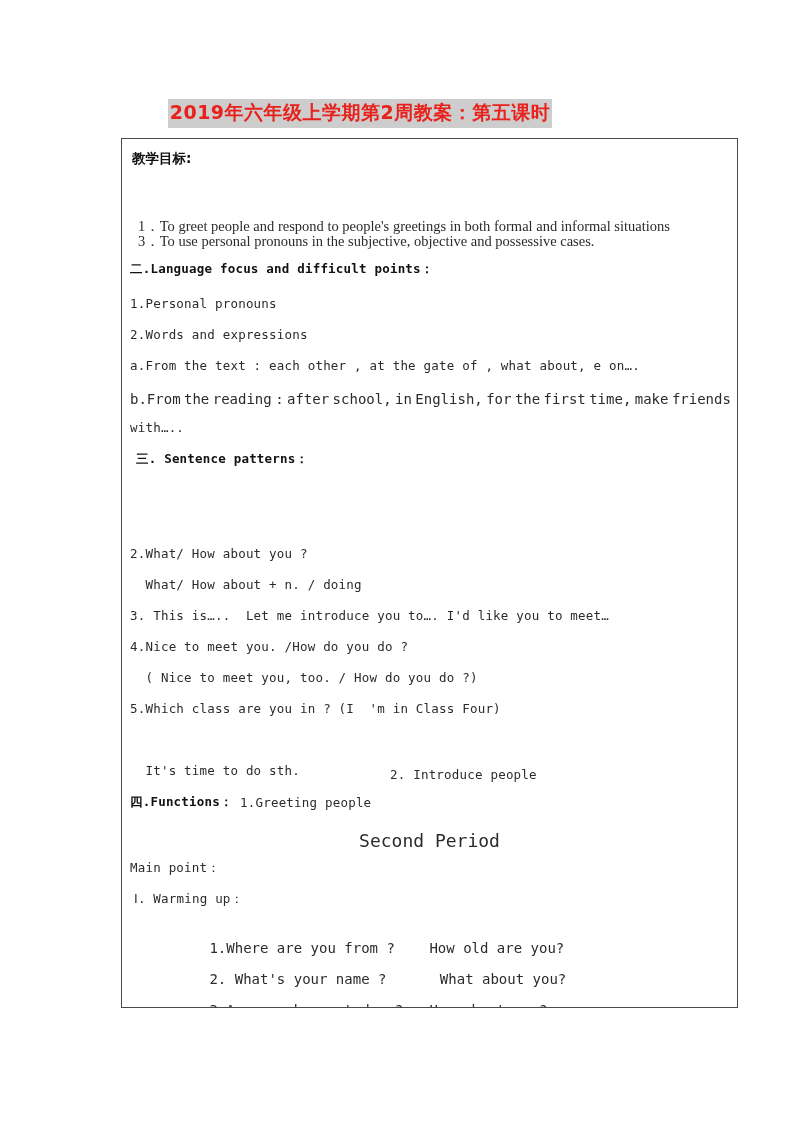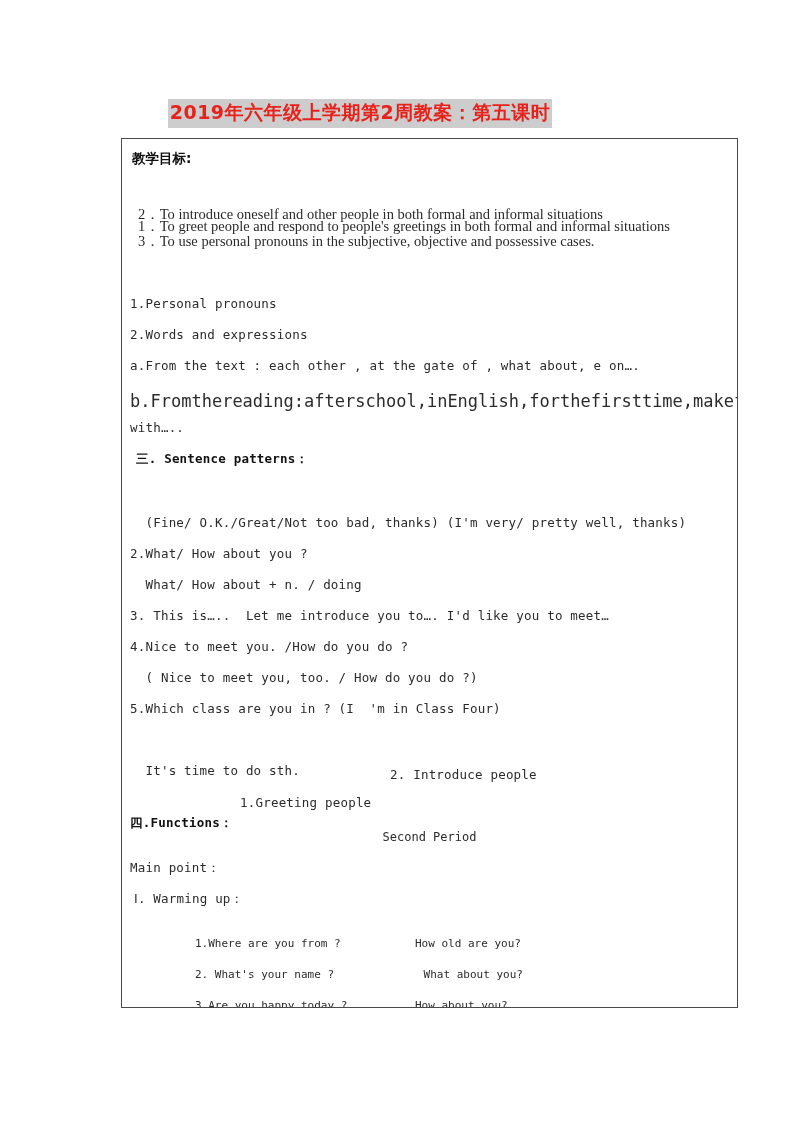--- a/index.html
+++ b/index.html
@@ -97,65 +97,65 @@
     font-family: "DejaVu Sans", "Liberation Sans", sans-serif;
     font-size: 13.5px;
     font-weight: 700;
     color: #111;
   }
 
   
   .justified {
     position: absolute;
     font-family: "DejaVu Sans Mono", "Liberation Mono", monospace;
-    font-size: 17px;
+    font-size: 14px;
     color: #2b2b2b;
     display: flex;
     justify-content: space-between;
     white-space: pre;
   }
 
   .two-col {
     position: absolute;
     font-family: "DejaVu Sans Mono", "Liberation Mono", monospace;
-    font-size: 11px;
+    font-size: 14px;
     color: #2b2b2b;
     white-space: pre;
   }
   .two-col .c2 { display: inline-block; }
 
   .centered {
     position: absolute;
     left: 0;
     width: 100%;
     text-align: center;
     font-family: "DejaVu Sans Mono", "Liberation Mono", monospace;
-    font-size: 12px;
+    font-size: 18px;
     color: #2b2b2b;
     white-space: pre;
   }
 </style>
 </head>
 <body>
 
 <div class="page">
 
   <div class="doc-title">
     <span class="title-text" style="color: rgb(232, 33, 27); background: rgb(205, 205, 205);">2019年六年级上学期第2周教案：第五课时</span>
   </div>
 
   <div class="content-box" style="border-color: rgb(74, 74, 74);">
     <div class="inner">
 
       <div class="ln cjk-b" style="left:10px; top:13px;">教学目标:</div>
 
       <div class="ln serif" style="left:16px; top:40px;margin-top:40px;">1．To greet people and respond to people's greetings in both formal and informal situations</div>
-      <div class="ln serif" style="left:16px; top:68px;">2．To introduce oneself and other people in both formal and informal situations</div>
       <div class="ln serif" style="left:16px; top:95px;">3．To use personal pronouns in the subjective, objective and possessive cases.</div>
 
+      <div class="ln mono b" style="left:8px; top:124px;">二.Language focus and difficult points：</div>
       <div class="ln mono" style="left:8px; top:159px;">1.Personal pronouns</div>
       <div class="ln mono" style="left:8px; top:190px;">2.Words and expressions</div>
       <div class="ln mono" style="left:8px; top:221px;">a.From the text : each other , at the gate of , what about, e on….</div>
 
       <div class="justified" style="left:8px; top:252px; width:601px;">
         <span>b.From</span>
         <span>the</span>
         <span>reading</span>
         <span>:</span>
         <span>after</span>
@@ -166,30 +166,29 @@
         <span>the</span>
         <span>first</span>
         <span>time,</span>
         <span>make</span>
         <span>friends</span>
       </div>
       <div class="ln mono" style="left:8px; top:283px;">with…..</div>
 
       <div class="ln mono b" style="left:14px; top:314px;">三. Sentence patterns：</div>
 
-      <div class="ln mono" style="left:8px; top:378px;">  (Fine/ O.K./Great/Not too bad, thanks) (I'm very/ pretty well, thanks)</div>
       <div class="ln mono" style="left:8px; top:409px;">2.What/ How about you ?</div>
       <div class="ln mono" style="left:8px; top:440px;">  What/ How about + n. / doing</div>
       <div class="ln mono" style="left:8px; top:471px;">3. This is…..  Let me introduce you to…. I'd like you to meet…</div>
       <div class="ln mono" style="left:8px; top:502px;">4.Nice to meet you. /How do you do ?</div>
       <div class="ln mono" style="left:8px; top:533px;">  ( Nice to meet you, too. / How do you do ?)</div>
       <div class="ln mono" style="left:8px; top:564px;">5.Which class are you in ? (I  'm in Class Four)</div>
       <div class="ln mono" style="left:8px; top:626px;">  It's time to do sth.</div>
 
-      <div class="ln mono b" style="left:8px; top:678px;">四.Functions：</div>
+      <div class="ln mono b" style="left:8px; top:657px;">四.Functions：</div>
       <div class="ln mono" style="left:118px; top:658px;">1.Greeting people</div>
       <div class="ln mono" style="left:268px; top:630px;">2. Introduce people</div>
 
       <div class="centered" style="top:691px;">Second Period</div>
 
       <div class="ln mono" style="left:8px; top:723px;">Main point：</div>
       <div class="ln mono" style="left:12px; top:754px;">Ⅰ. Warming up：</div>
 
       <div class="two-col" style="left:20px; top:785px;">
         <span class="c2" style="width:220px;">1.Where are you from ?</span><span>How old are you?</span>

